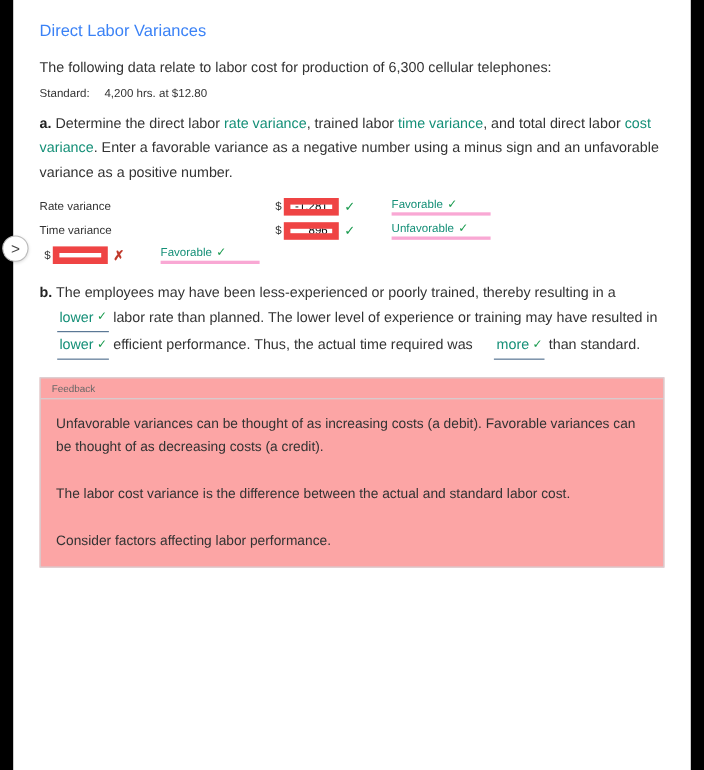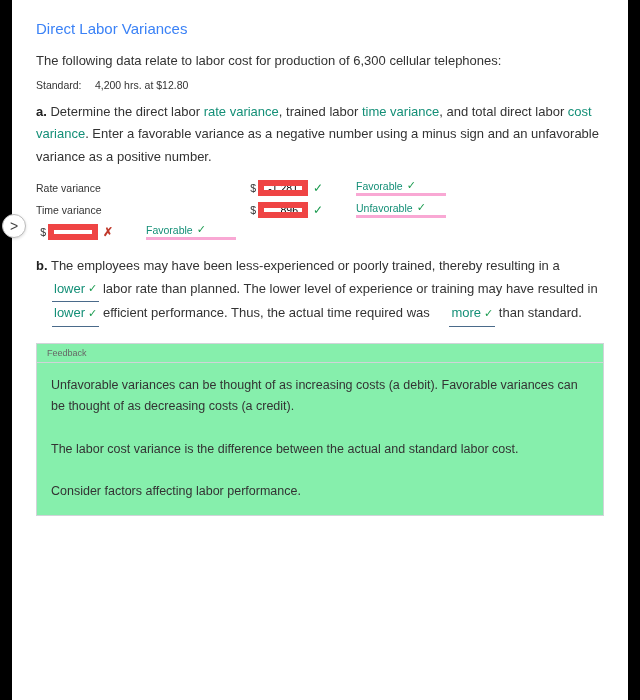--- a/index.html
+++ b/index.html
@@ -95,21 +95,21 @@
     padding: 0 2px 1px 2px;
     display:inline-flex;
     align-items:center;
     gap:3px;
     margin-left:16px;
   }
   .fill .chk { color: #1a9b4f; font-size:11px; }
   .feedback-box {
     margin-top: 16px;
     border: 1px solid #d0d4d8;
-    background: #86efac;
+    background: #fca5a5;
   }
   .fb-head {
     border-bottom: 1px solid #d0d4d8;
     padding: 4px 10px;
     font-size: 9px;
     color: #666;
   }
   .fb-check {
     border-bottom: 1px solid #d0d4d8;
     padding: 4px 10px;

